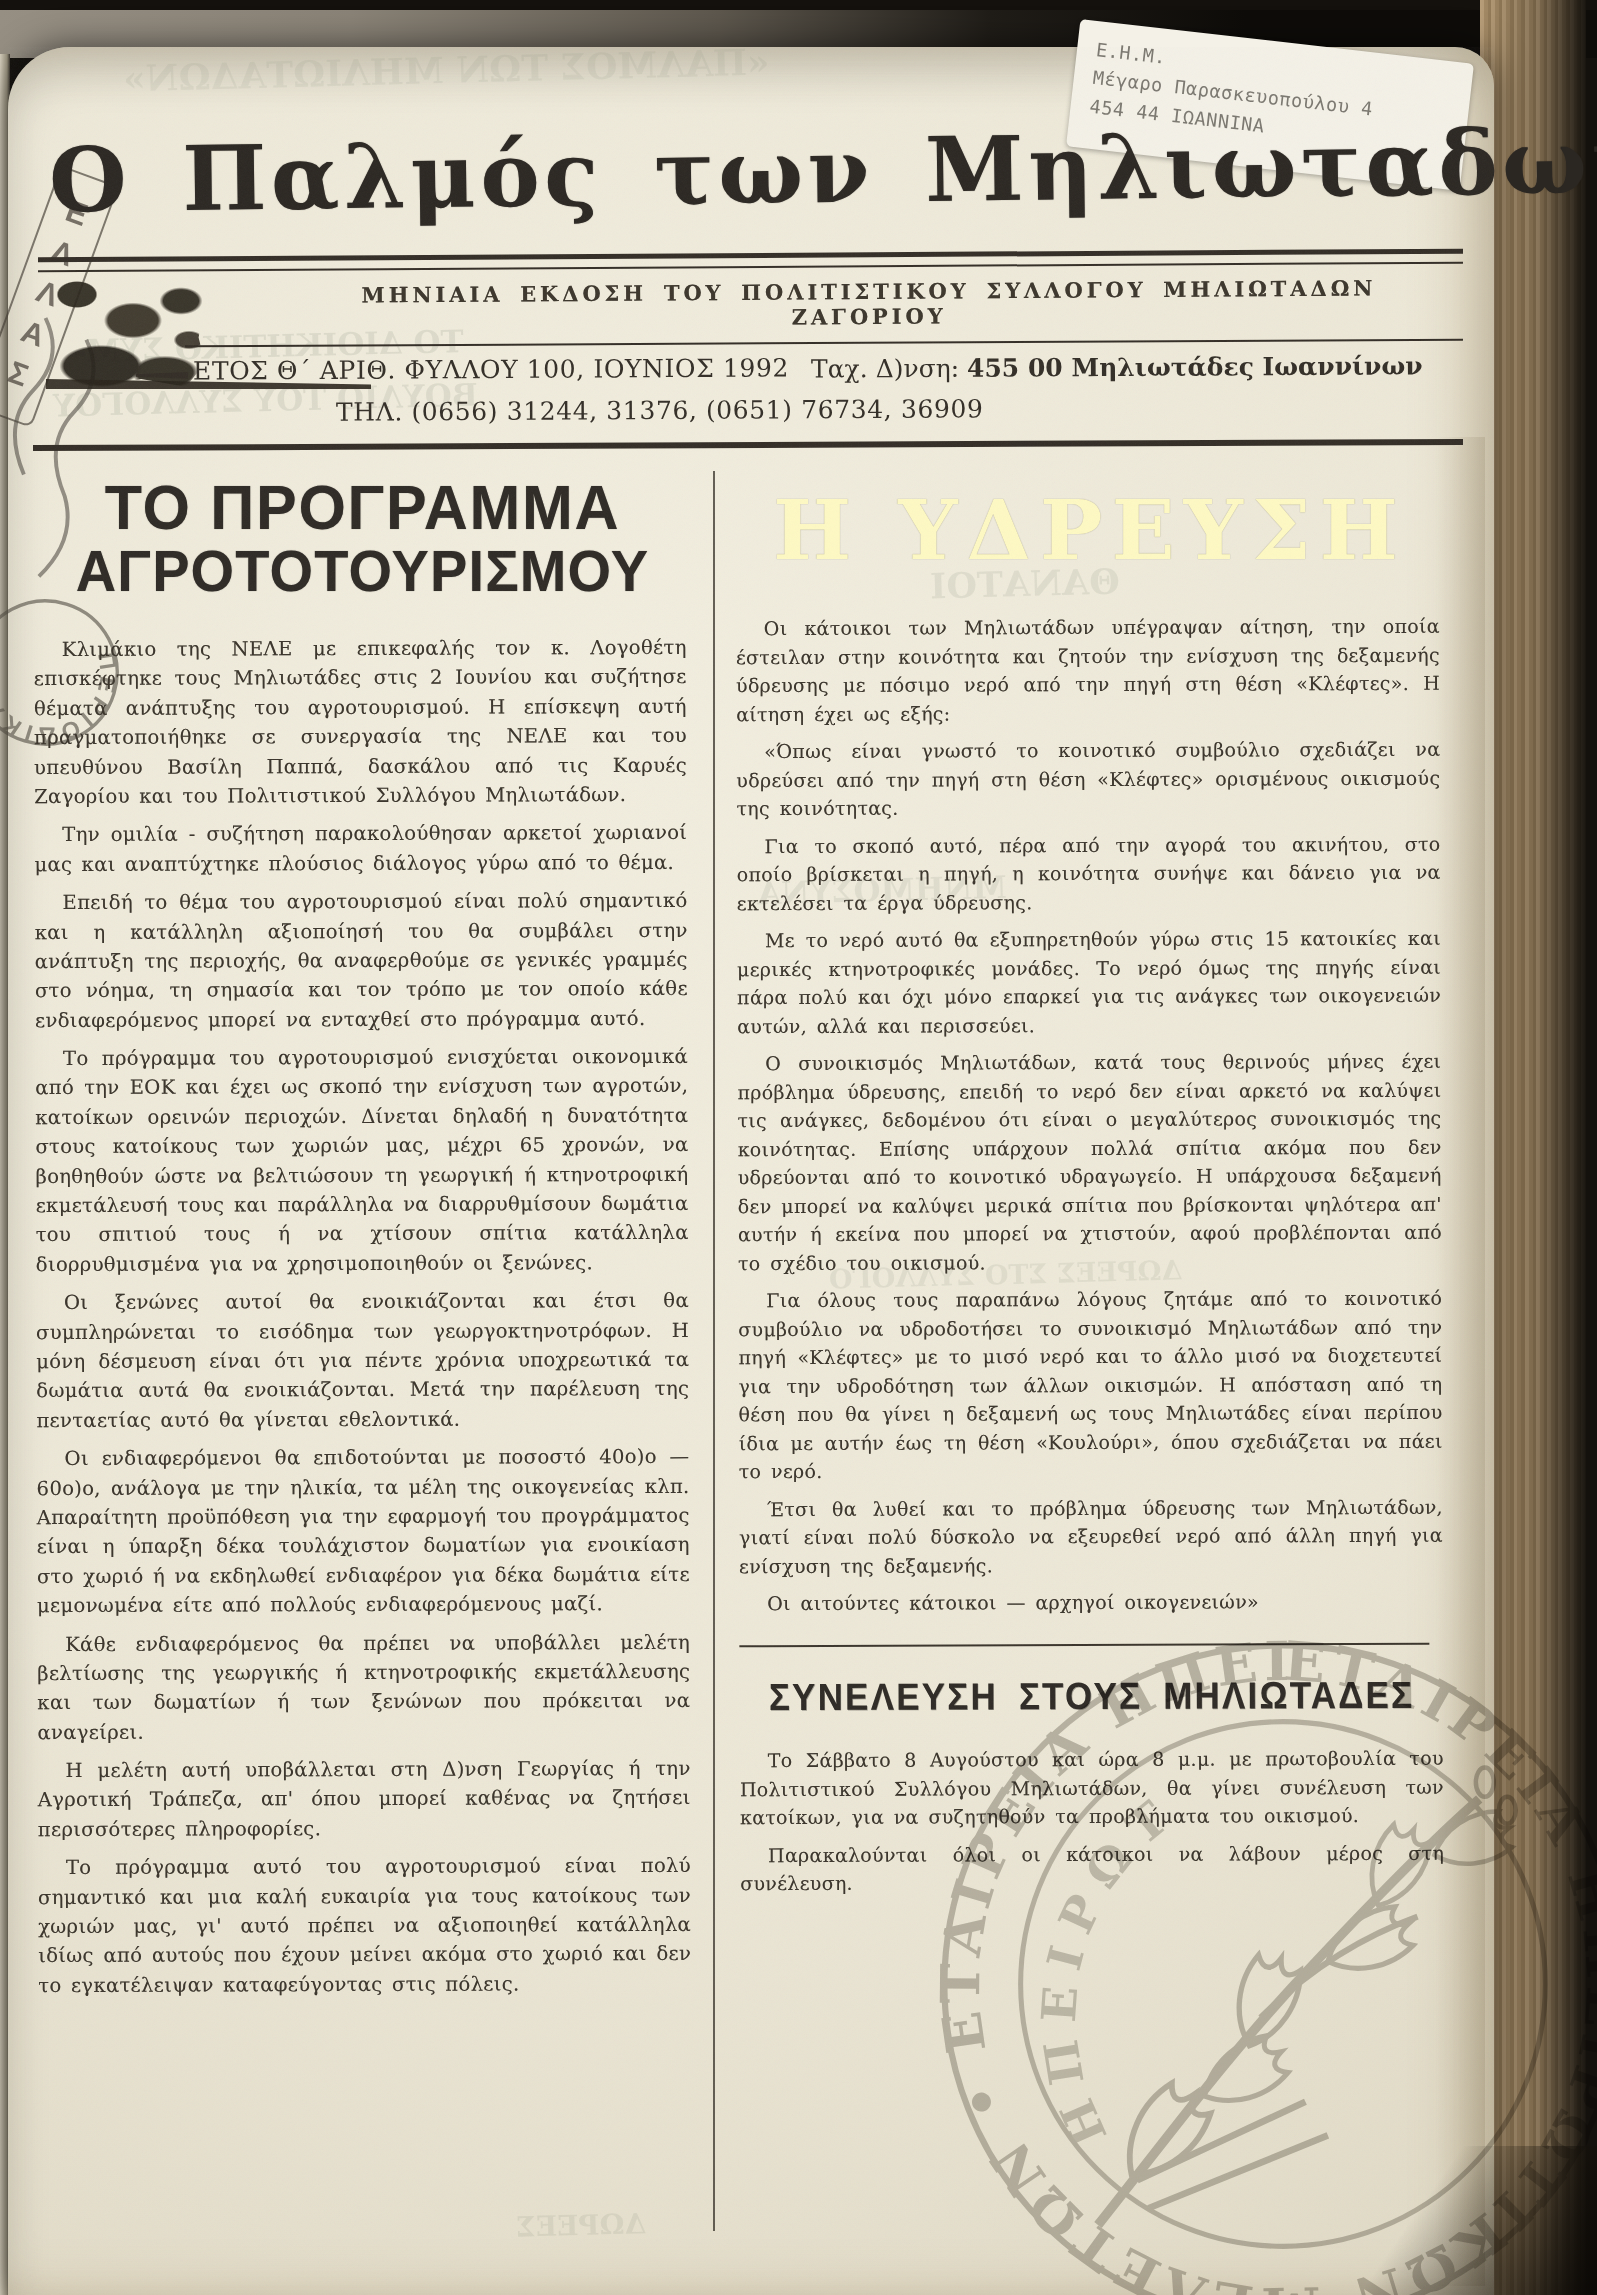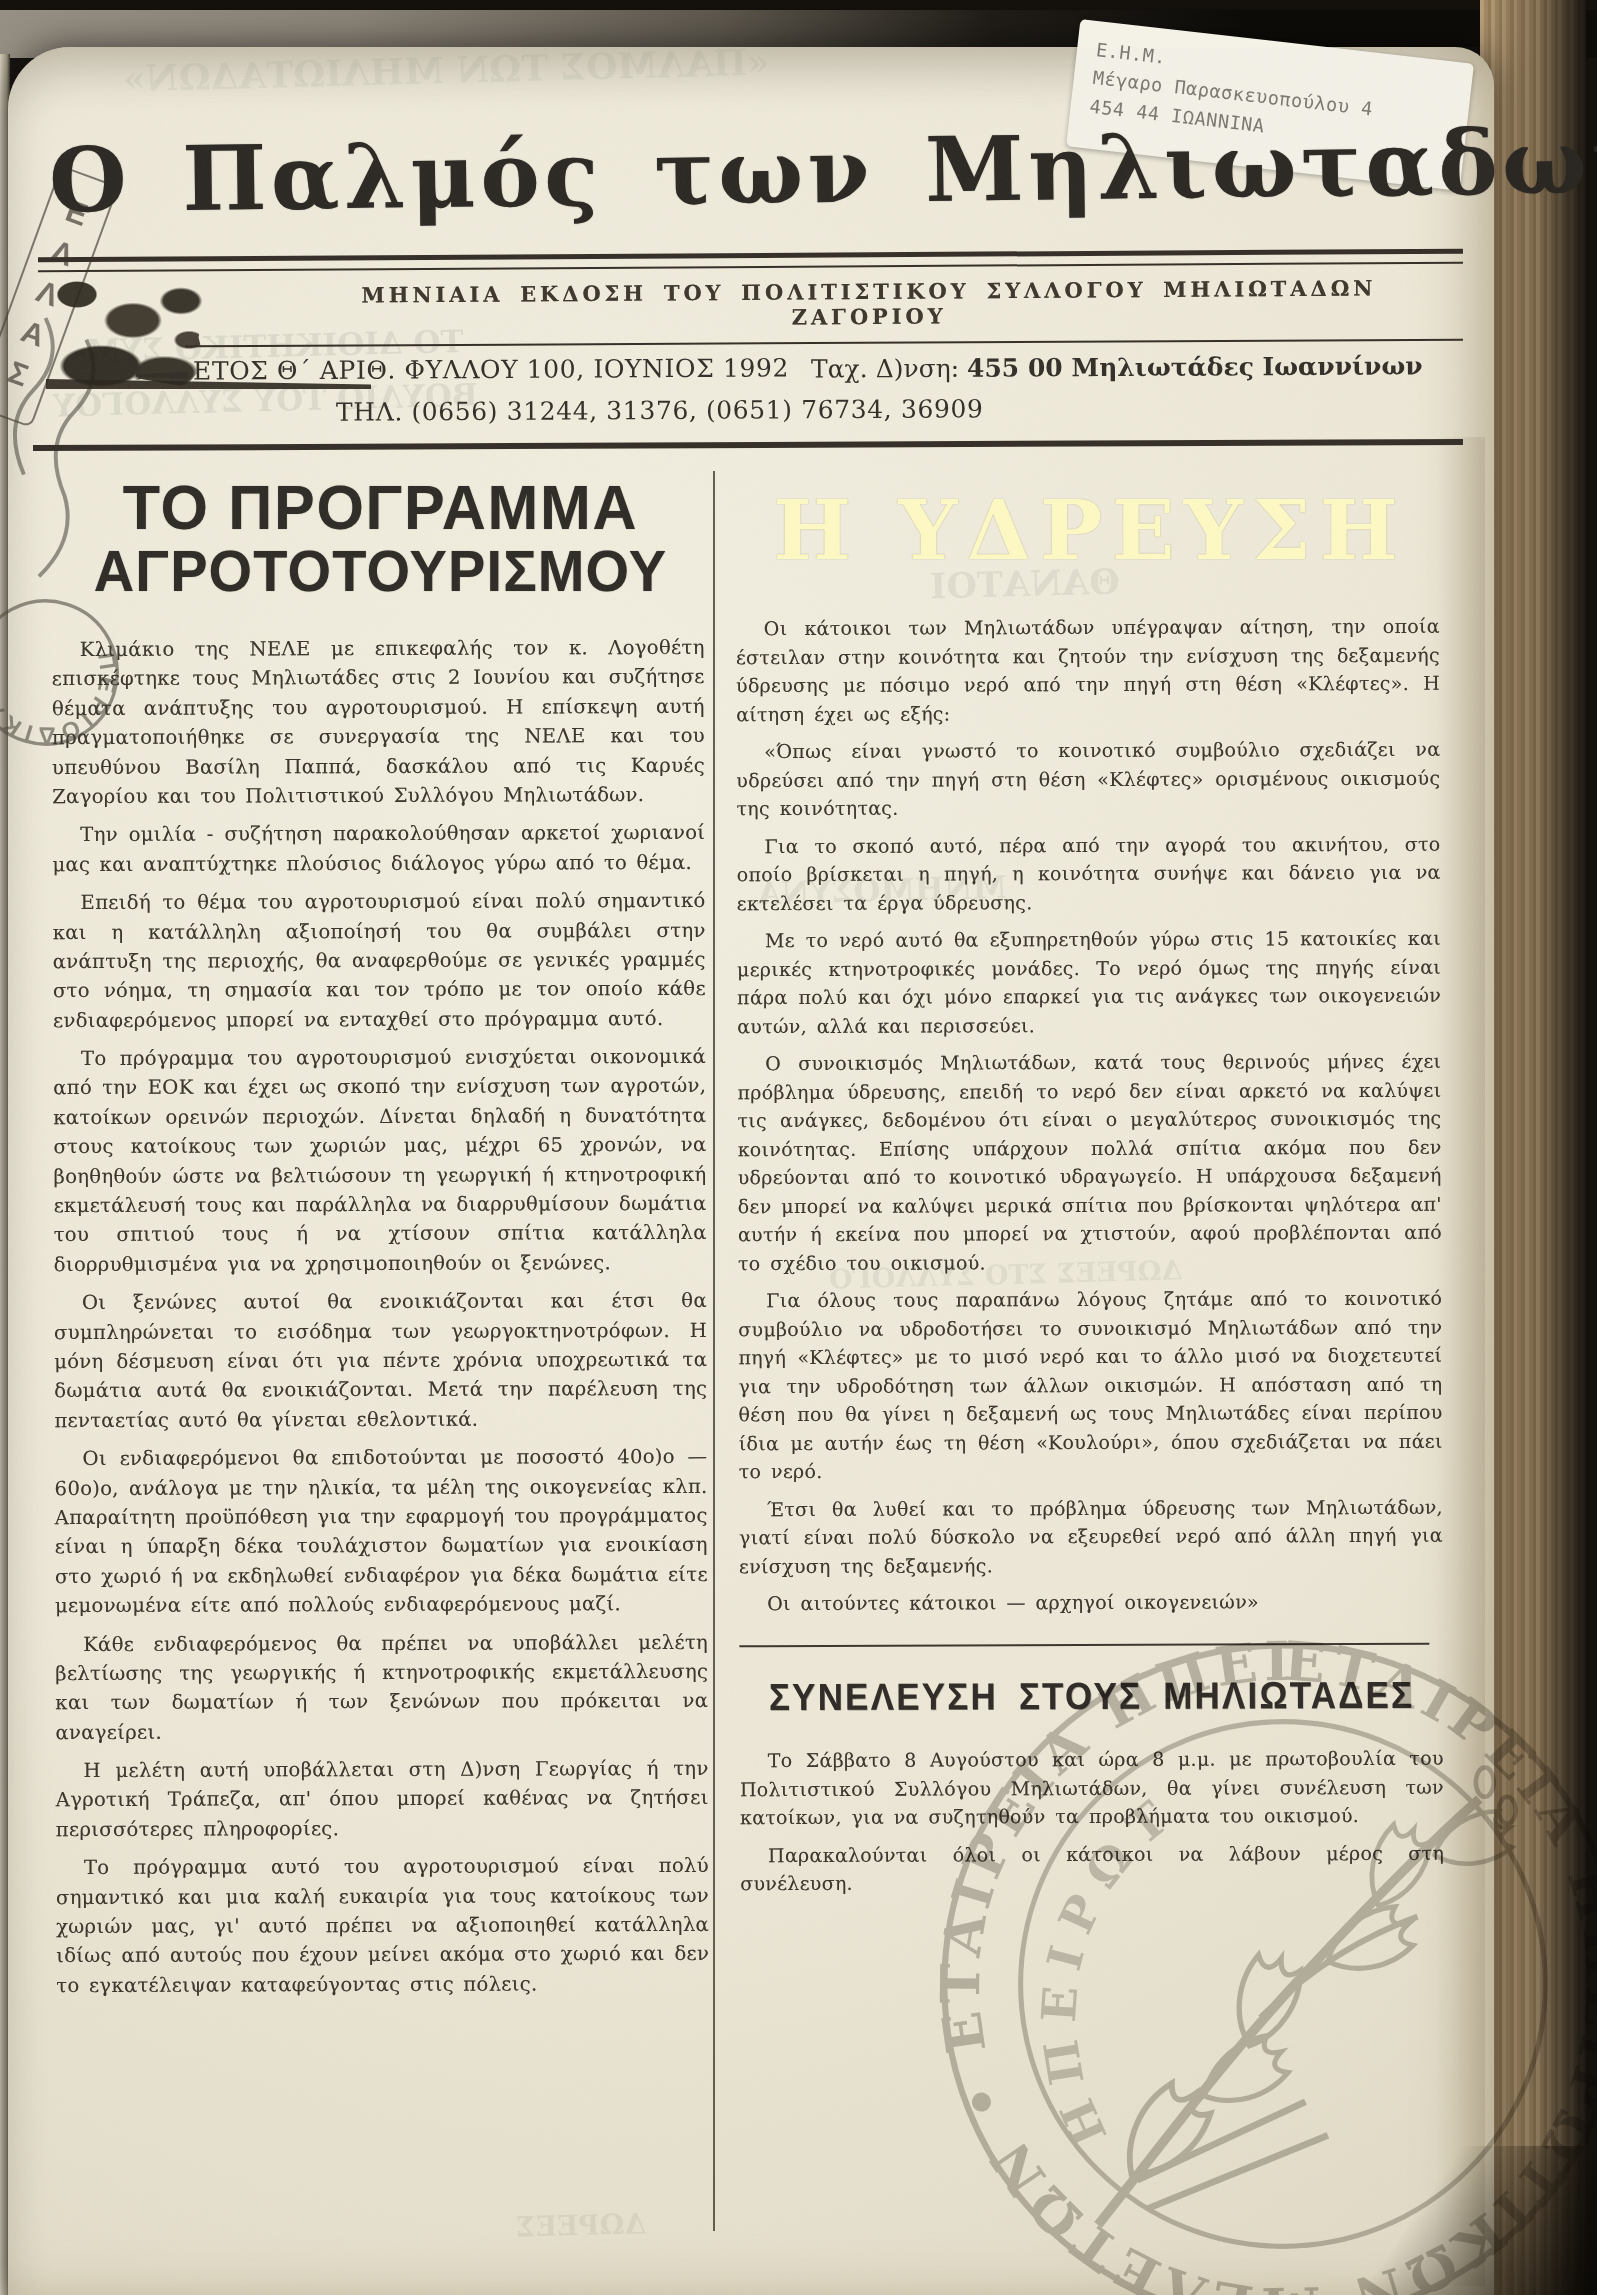--- a/index.html
+++ b/index.html
@@ -37,21 +37,21 @@
   .issue-line{position:absolute;left:193px;top:355px;font-size:25px;letter-spacing:0.6px;
     color:#332e27;transform:rotate(-0.3deg);white-space:nowrap;}
   .address-line{position:absolute;left:811px;top:353px;font-size:25px;white-space:nowrap;
     transform:rotate(-0.3deg);}
   .address-line b{font-weight:700;}
   .phones-line{position:absolute;left:336px;top:396px;font-size:25px;letter-spacing:0.6px;
     transform:rotate(-0.3deg);white-space:nowrap;}
 
   
   .col{position:absolute;top:475px;}
-  .col-left{left:54px;width:653px;}
+  .col-left{left:36px;width:653px;}
   .col-right{left:738px;width:704px;}
   .divider{position:absolute;left:713px;top:471px;width:1.7px;height:1760px;background:rgba(58,52,43,.78);}
 
   .headline-sans{font-family:"Liberation Sans",sans-serif;font-weight:700;text-align:center;
     color:#2e2a25;line-height:1.08;text-shadow:0 0 1.1px rgba(46,42,37,.5);transform:scaleY(1.04);}
   .hl-left-1{font-size:61px;letter-spacing:1.7px;}
   .hl-left-2{font-size:56px;letter-spacing:1.1px;}
   .headline-serif{font-family:"DejaVu Serif",serif;font-weight:700;text-align:center;color:#fef9c3;
     line-height:1.2;text-shadow:0 0 1.1px rgba(50,45,38,.45);}
   .hl-right-1{font-size:83px;letter-spacing:9px;margin-top:5.6px;}

